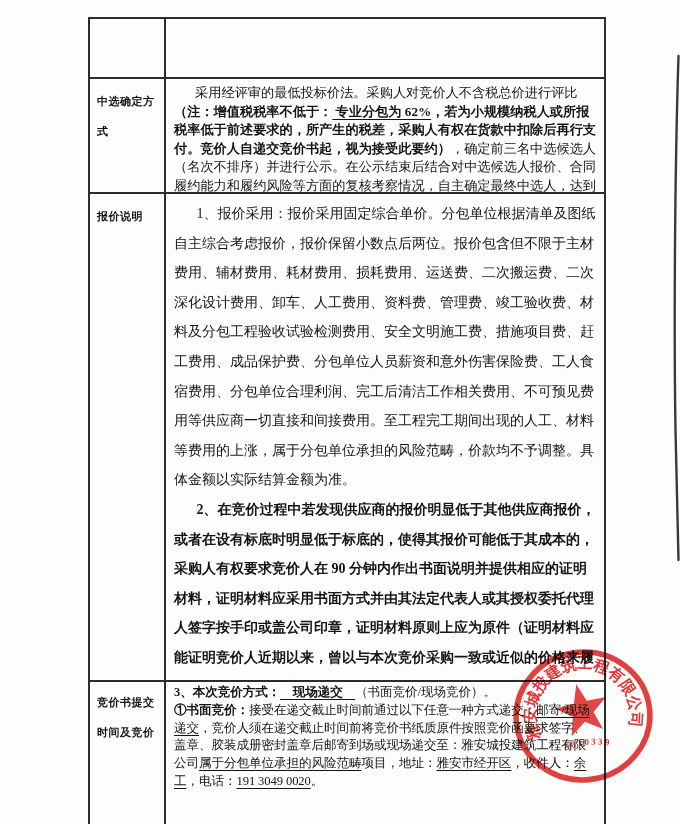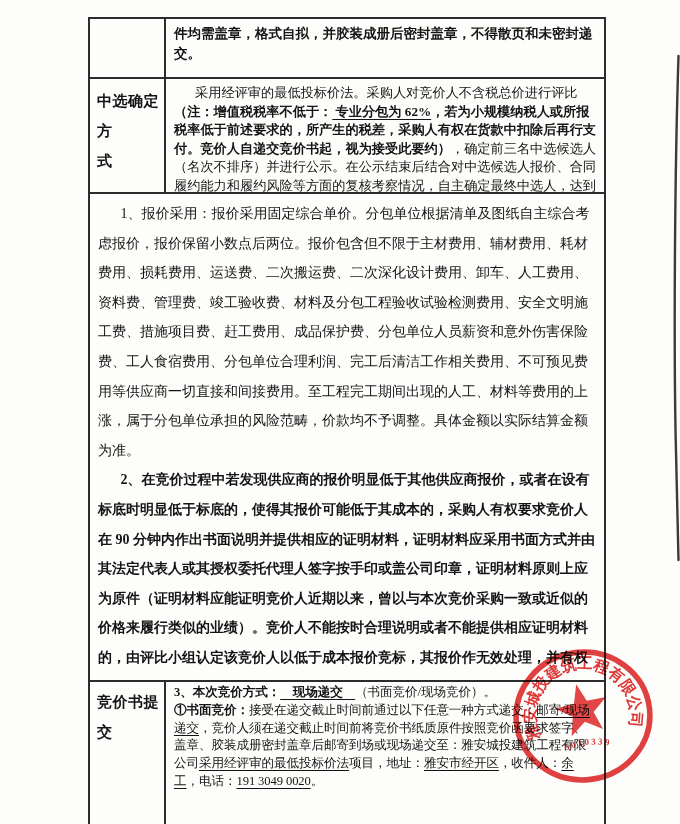--- a/index.html
+++ b/index.html
@@ -14,21 +14,21 @@
   
   .doc-table{
     position:absolute;left:88px;top:17px;width:518px;
     border:2px solid #2c2c2c;box-sizing:border-box;
     background:transparent;
   }
   .trow{display:flex;border-bottom:2px solid #2c2c2c;box-sizing:border-box;}
   .trow:last-child{border-bottom:none;}
   .hcell{
     width:76px;flex:0 0 76px;border-right:2px solid #2c2c2c;box-sizing:border-box;
-    font-weight:bold;font-size:15px;line-height:30px;
+    font-weight:bold;font-size:11px;line-height:30px;
     padding:7px 2px 0 7px;overflow:hidden;letter-spacing:.5px;
   }
   .ccell{flex:1;box-sizing:border-box;overflow:hidden;padding:0 6px 0 8px;}
   .ccell p{margin:0;}
   .indent{text-indent:1.6em;}
   .b{font-weight:bold;}
   .u{text-decoration:underline;text-underline-offset:3px;text-decoration-thickness:1px;}
 
   .h-row-continuation{height:60px;}
   .h-row-selection-method{height:115px;}
@@ -54,46 +54,47 @@
   .scan-edge{position:absolute;left:0;top:0;width:680px;height:824px;pointer-events:none;}
 </style>
 </head>
 <body>
 
 <div class="page">
 
   <div class="doc-table">
       <div class="trow h-row-continuation">
         <div class="hcell"></div>
-        <div class="ccell">
-          <p><span class="b">件均需盖章，格式自拟，并胶装成册后密封盖章，不得散页和未密封递交。</span></p>
-        </div>
       </div>
       <div class="trow h-row-selection-method">
         <div class="hcell">
           <div>中选确定方</div>
           <div>式</div>
         </div>
         <div class="ccell">
           <p class="indent"><span>采用经评审的最低投标价法。采购人对竞价人不含税总价进行评比</span><span class="b">（注：增值税税率不低于：</span><span class="b u"> 专业分包为 62%</span><span class="b">，若为小规模纳税人或所报税率低于前述要求的，所产生的税差，采购人有权在货款中扣除后再行支付。竞价人自递交竞价书起，视为接受此要约）</span><span>，确定前三名中选候选人（名次不排序）并进行公示。在公示结束后结合对中选候选人报价、合同履约能力和履约风险等方面的复核考察情况，自主确定最终中选人，达到优质采购的目的。</span></p>
         </div>
       </div>
       <div class="trow h-row-quotation-notes">
+        <div class="hcell">
+          <div>报价说明</div>
+        </div>
         <div class="ccell">
           <p class="indent"><span>1、报价采用：报价采用固定综合单价。分包单位根据清单及图纸自主综合考虑报价，报价保留小数点后两位。报价包含但不限于主材费用、辅材费用、耗材费用、损耗费用、运送费、二次搬运费、二次深化设计费用、卸车、人工费用、资料费、管理费、竣工验收费、材料及分包工程验收试验检测费用、安全文明施工费、措施项目费、赶工费用、成品保护费、分包单位人员薪资和意外伤害保险费、工人食宿费用、分包单位合理利润、完工后清洁工作相关费用、不可预见费用等供应商一切直接和间接费用。至工程完工期间出现的人工、材料等费用的上涨，属于分包单位承担的风险范畴，价款均不予调整。具体金额以实际结算金额为准。</span></p>
           <p class="indent"><span class="b">2、在竞价过程中若发现供应商的报价明显低于其他供应商报价，或者在设有标底时明显低于标底的，使得其报价可能低于其成本的，采购人有权要求竞价人在 90 分钟内作出书面说明并提供相应的证明材料，证明材料应采用书面方式并由其法定代表人或其授权委托代理人签字按手印或盖公司印章，证明材料原则上应为原件（证明材料应能证明竞价人近期以来，曾以与本次竞价采购一致或近似的价格来履行类似的业绩）。竞价人不能按时合理说明或者不能提供相应证明材料的，由评比小组认定该竞价人以低于成本报价竞标，其报价作无效处理，并有权将该竞价人列入采购人黑名单。</span></p>
         </div>
       </div>
       <div class="trow h-row-submission">
         <div class="hcell">
           <div>竞价书提交</div>
+          <div>时间及竞价</div>
         </div>
         <div class="ccell">
           <p><span class="b">3、本次竞价方式：</span><span class="b u">　现场递交　</span><span>（书面竞价/现场竞价）。</span></p>
-          <p><span class="b">①书面竞价：</span><span>接受在递交截止时间前通过以下任意一种方式递交：</span><span class="u">邮寄/现场递交</span><span>，竞价人须在递交截止时间前将竞价书纸质原件按照竞价函要求签字、盖章、胶装成册密封盖章后邮寄到场或现场递交至：雅安城投建筑工程有限公司</span><span class="u">采用经评审的最低投标价法</span><span>项目，地址：</span><span class="u">雅安市经开区</span><span>，收件人：</span><span class="u">余工</span><span>，电话：</span><span class="u">191 3049 0020</span><span>。</span></p>
+          <p><span class="b">①书面竞价：</span><span>接受在递交截止时间前通过以下任意一种方式递交：</span><span class="u">邮寄/现场递交</span><span>，竞价人须在递交截止时间前将竞价书纸质原件按照竞价函要求签字、盖章、胶装成册密封盖章后邮寄到场或现场递交至：雅安城投建筑工程有限公司</span><span class="u">属于分包单位承担的风险范畴</span><span>项目，地址：</span><span class="u">雅安市经开区</span><span>，收件人：</span><span class="u">余工</span><span>，电话：</span><span class="u">191 3049 0020</span><span>。</span></p>
         </div>
       </div>
     </div>
 
   <div class="stamp">
     <svg viewBox="0 0 146 146">
       <ellipse cx="73" cy="73" rx="66" ry="63" fill="none" stroke="#dd2525" stroke-width="5.5" opacity="0.95"></ellipse>
       <polygon points="73,41 79.5,59.1 98.7,59.7 83.5,71.4 88.9,89.8 73,79 57.1,89.8 62.5,71.4 47.3,59.7 66.5,59.1" fill="#dd2525" opacity="0.92" transform="rotate(-6 73 68)"></polygon>
       <defs>
         <path id="arcTop" d="M 28.8,89.1 A 47,47 0 1 1 117.2,89.1" fill="none"></path>

